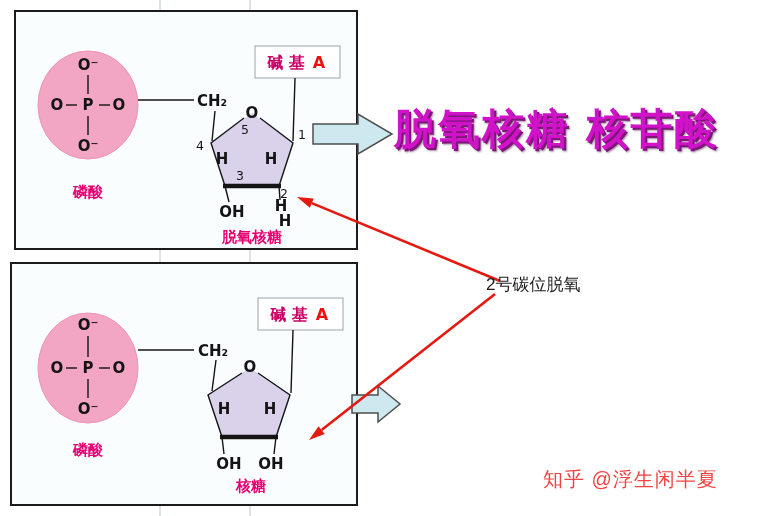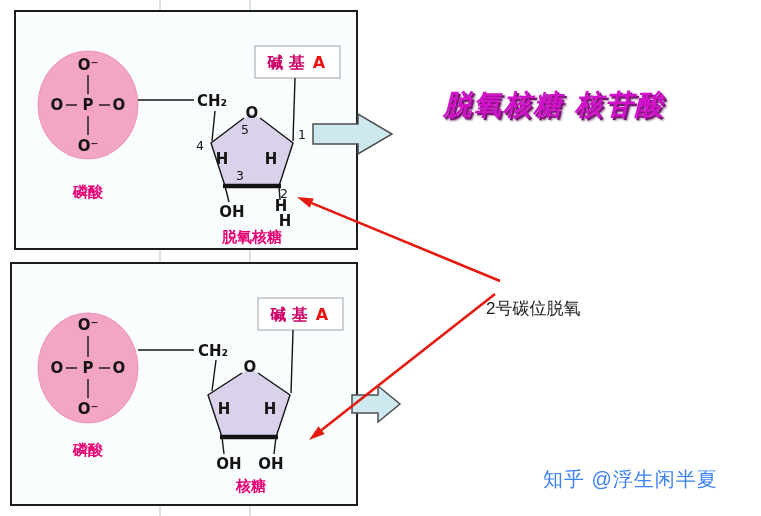--- a/index.html
+++ b/index.html
@@ -10,25 +10,25 @@
   .panel-top { left:14px; top:10px; width:344px; height:240px; }
   .panel-bottom { left:10px; top:262px; width:348px; height:244px; }
   .panel svg { display:block; width:100%; height:100%; }
 
   .overlay { position:absolute; left:0; top:0; width:761px; height:516px; z-index:6; pointer-events:none; }
 
   .product { position:absolute; font-weight:900; color:#d012c9;
              text-shadow:2px 2px 0 #7c1677, 3px 3px 2px rgba(60,0,60,.45);
              letter-spacing:2px; font-family:"DejaVu Sans", sans-serif;
              z-index:4; text-align:center; white-space:nowrap; }
-  .product-top { left:394px; top:86px; width:320px; font-size:28px;font-style:italic; }
+  .product-top { left:394px; top:101px; width:320px; font-size:42px; }
   .product-bottom { left:400px; top:379px; width:300px; font-size:42px; }
 
-  .note { position:absolute; left:486px; top:273px; font-size:17px; color:#1a1a1a; z-index:7;margin-top:24px; }
-  .watermark { position:absolute; left:543px; top:466px; font-size:20px; color:#3b82f6; z-index:3; letter-spacing:1px; }
+  .note { position:absolute; left:486px; top:273px; font-size:17px; color:#1a1a1a; z-index:7; }
+  .watermark { position:absolute; left:543px; top:466px; font-size:20px; color:#ef4444; z-index:3; letter-spacing:1px; }
 
   
   .chem  { font-family:"DejaVu Sans", sans-serif; font-size:15px; font-weight:bold; fill:#141414; }
   .num   { font-family:"DejaVu Sans", sans-serif; font-size:12.5px; fill:#141414; }
   .cn-label { font-family:"DejaVu Sans", sans-serif; font-size:15px; font-weight:bold; fill:#e60073; }
   .base-name { font-family:"DejaVu Sans", sans-serif; font-size:16px; font-weight:bold; fill:#cc0066; }
   .base-a    { font-family:"DejaVu Sans", sans-serif; font-size:16px; font-weight:bold; fill:#ee1010; }
   .bond  { stroke:#141414; stroke-width:1.4; fill:none; }
   .bond-thick { stroke:#141414; stroke-width:4.5; fill:none; }
   .ring-fill { fill:#d9d2ea; stroke:none; }

